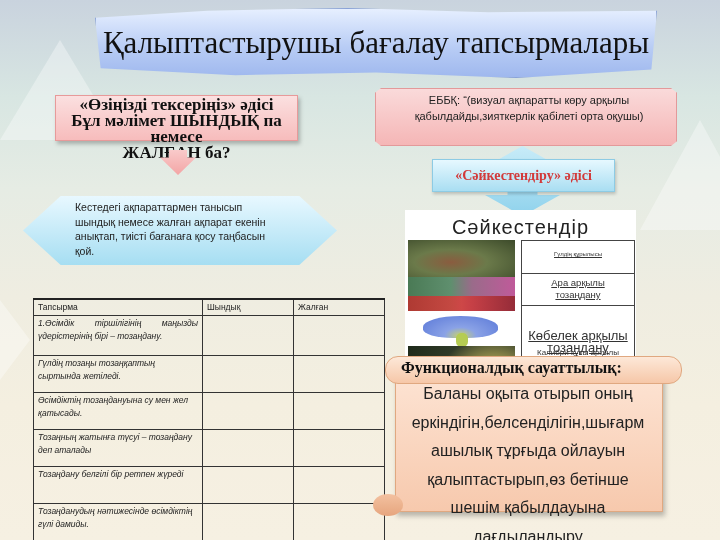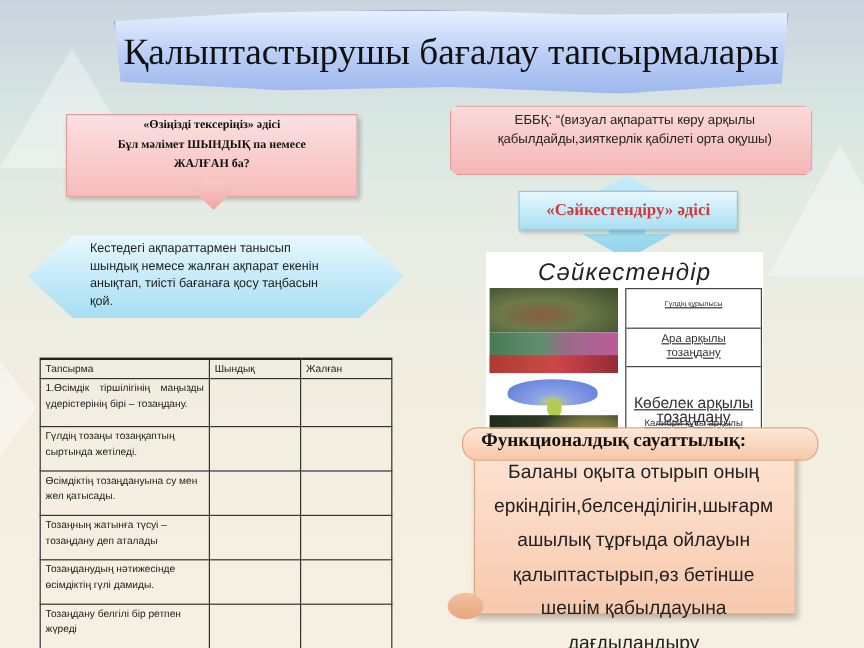--- a/index.html
+++ b/index.html
@@ -14,47 +14,47 @@
     background: linear-gradient(180deg, #e6efff 0%, #b9cdf5 55%, #9fb8ee 100%);
     border:1px solid #8aa3d8;
     clip-path: polygon(0% 14%, 20% 4%, 45% 0%, 70% 6%, 100% 4%, 99% 88%, 75% 100%, 50% 92%, 25% 96%, 1% 86%);
     box-shadow: 0 3px 6px rgba(0,0,0,0.3);
     display:flex; align-items:center; justify-content:center;
   }
   .title-banner span {
     font-family:"Liberation Serif", serif; font-size:31px; color:#111;
   }
   .pink-box {
-    position:absolute; left:55px; top:95px; width:243px; height:69px;
+    position:absolute; left:55px; top:95px; width:243px; height:46px;
     background: linear-gradient(180deg, #fbe0e0 0%, #f7bcbc 100%);
     border:1px solid #e79a9a; box-shadow:2px 3px 4px rgba(0,0,0,0.25);
-    text-align:center; font-family:"Liberation Serif", serif; font-size:10px; line-height:16px; color:#111;
+    text-align:center; font-family:"Liberation Serif", serif; font-size:17px; line-height:16px; color:#111;
     padding-top:1px; box-sizing:border-box;
   }
   .down-arrow {
     position:absolute; left:160px; top:150px; width:36px; height:25px;
     background: linear-gradient(180deg, #f9caca, #f3a5a5);
     clip-path: polygon(25% 0, 75% 0, 75% 30%, 100% 30%, 50% 100%, 0 30%, 25% 30%);
   }
   .hexagon {
     position:absolute; left:23px; top:196px; width:314px; height:69px;
     background: linear-gradient(180deg, #e8f8ff 0%, #a6def2 100%);
     clip-path: polygon(12% 0, 88% 0, 100% 50%, 88% 100%, 12% 100%, 0 50%);
     font-size:10.5px; line-height:14.5px; color:#222;
     padding-top:4px; box-sizing:border-box;
   }
   .tf-table {
-    position:absolute; left:33px; top:298px; width:294px; border-collapse:collapse;
+    position:absolute; left:33px; top:298px; width:352px; border-collapse:collapse;
     font-size:8.5px; color:#222; line-height:13px; background:transparent;border-radius:12px;
   }
   .tf-table td, .tf-table th {
     border:1px solid #333; padding:1px 4px; vertical-align:top; text-align:left; font-weight:normal;
   }
   .tf-table th { border-top:2px solid #222; height:11px; }
-  .tf-table td.task { width:134px; }
+  .tf-table td.task { width:134px;font-style:italic; }
   .tf-table td.c2 { width:68px; }
   .tf-table td.c3 { width:68px; }
   .ebbk-box {
     position:absolute; left:375px; top:88px; width:302px; height:58px;
     background: linear-gradient(180deg, #fadada 0%, #f5b6b6 100%);
     border:1px solid #e3999a; border-radius:3px;
     clip-path: polygon(2% 0, 98% 0, 100% 8%, 100% 92%, 98% 100%, 2% 100%, 0 92%, 0 8%);
     box-shadow:2px 3px 4px rgba(0,0,0,0.25);
     text-align:center; font-size:11px; line-height:16px; color:#222; padding:3px 12px 0 18px; box-sizing:border-box;
   }
@@ -68,21 +68,21 @@
     background: linear-gradient(180deg, #e6f8ff, #a9def2);
     border:1px solid #8dcbe4; box-shadow:1px 2px 3px rgba(0,0,0,0.2);
     display:flex; align-items:center; justify-content:center;
     font-family:"Liberation Serif", serif; font-weight:bold; font-size:14px; color:#d23a3a;
   }
   .image-card {
     position:absolute; left:405px; top:210px; width:231px; height:232px; background:#fff;
   }
   .image-card .card-title {
     position:absolute; left:0; top:6px; width:100%; text-align:center;
-    font-size:20px; letter-spacing:1px; color:#222;font-style:italic;
+    font-size:20px; letter-spacing:1px; color:#222;
   }
   .photo-strip { position:absolute; left:3px; top:30px; width:107px; height:197px; }
   .photo { position:absolute; left:0; width:107px; }
   .p1 { top:0; height:37px; background: radial-gradient(ellipse at 40% 60%, #8a5c3f 0%, #6b7a4a 40%, #3c4a2a 100%); }
   .p2 { top:37px; height:34px; background: linear-gradient(90deg,#4a7a55,#5f8f6e 40%,#9a6b8a 60%,#c05a9a); }
   .p2b{ top:56px; height:15px; background: linear-gradient(90deg,#c82a2a,#e23a3a 50%,#8a2020); opacity:.8;}
   .p3 { top:71px; height:35px; background:#fff; }
   .p3 .petal { position:absolute; left:15px; top:5px; width:75px; height:22px; border-radius:50% 50% 40% 40%; background: radial-gradient(ellipse at 50% 90%, #c9d36c 0%, #8aa2e6 30%, #5a78d8 100%); }
   .p3 .stem { position:absolute; left:48px; top:22px; width:12px; height:14px; background:#b5cc52; border-radius:40%; }
   .p4 { top:106px; height:91px; background: radial-gradient(circle at 80% 50%, #d8d08a 0%, #b9ae5a 25%, #2f3a28 60%, #1e2a1a 100%); }
@@ -162,26 +162,26 @@
     <td class="task">Өсімдіктің тозаңдануына су мен жел қатысады.</td>
     <td class="c2"></td>
     <td class="c3"></td>
   </tr>
   <tr style="height:37px;">
     <td class="task">Тозаңның жатынға түсуі – тозаңдану деп аталады</td>
     <td class="c2"></td>
     <td class="c3"></td>
   </tr>
   <tr style="height:37px;">
+    <td class="task">Тозаңдану белгілі бір ретпен жүреді</td>
+    <td class="c2"></td>
+    <td class="c3"></td>
+  </tr>
+  <tr style="height:37px;">
     <td class="task">Тозаңданудың нәтижесінде өсімдіктің гүлі дамиды.</td>
-    <td class="c2"></td>
-    <td class="c3"></td>
-  </tr>
-  <tr style="height:37px;">
-    <td class="task">Тозаңдану белгілі бір ретпен жүреді</td>
     <td class="c2"></td>
     <td class="c3"></td>
   </tr>
 </tbody>
   </table>
 
 <div class="ebbk-box">
   <span>ЕББҚ: “(визуал ақпаратты көру арқылы қабылдайды,зияткерлік қабілеті орта оқушы)</span>
 </div>
 

